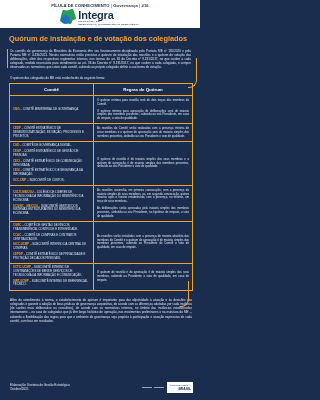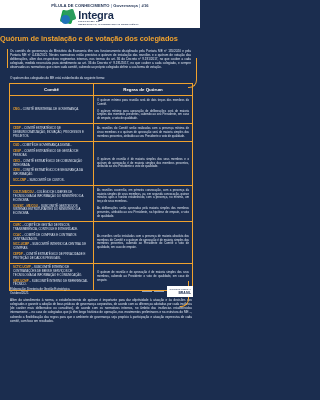--- a/index.html
+++ b/index.html
@@ -2,21 +2,21 @@
 <html><head>
 <meta charset="utf-8">
 <style>
   * { box-sizing: border-box; margin: 0; padding: 0; }
   html, body {
     width: 200px; height: 400px;
     background: #1b2d4f;
     font-family: "Liberation Sans", sans-serif;
     overflow: hidden;
   }
-  .page { position: relative; width: 200px; height: 304px; background: #1b2d4f; }
+  .page { position: relative; width: 200px; height: 400px; background: #1b2d4f; }
 
   
   .hdr {
     background: #ffffff;
     padding: 3px 0 2px 0;
     text-align: center;
   }
   .hdr-kicker {
     font-size: 4.1px;
     letter-spacing: .1px;
@@ -51,21 +51,21 @@
     font-size: 2.5px; color: #1b2d4f; font-weight: 700;
     letter-spacing: .25px; line-height: 3px;
   }
   .logo-sub2 {
     font-size: 2.5px; color: #1b2d4f; font-weight: 700;
     letter-spacing: .15px; line-height: 3.5px;
   }
 
   
   .title {
-    text-align: left;
+    text-align: center;
     color: #f0a22e;
     font-weight: 700;
     font-size: 7.4px;
     padding: 6px 4px 5px 0;
     letter-spacing: -.05px;
   }
 
   
   .intro {
     position: relative;

